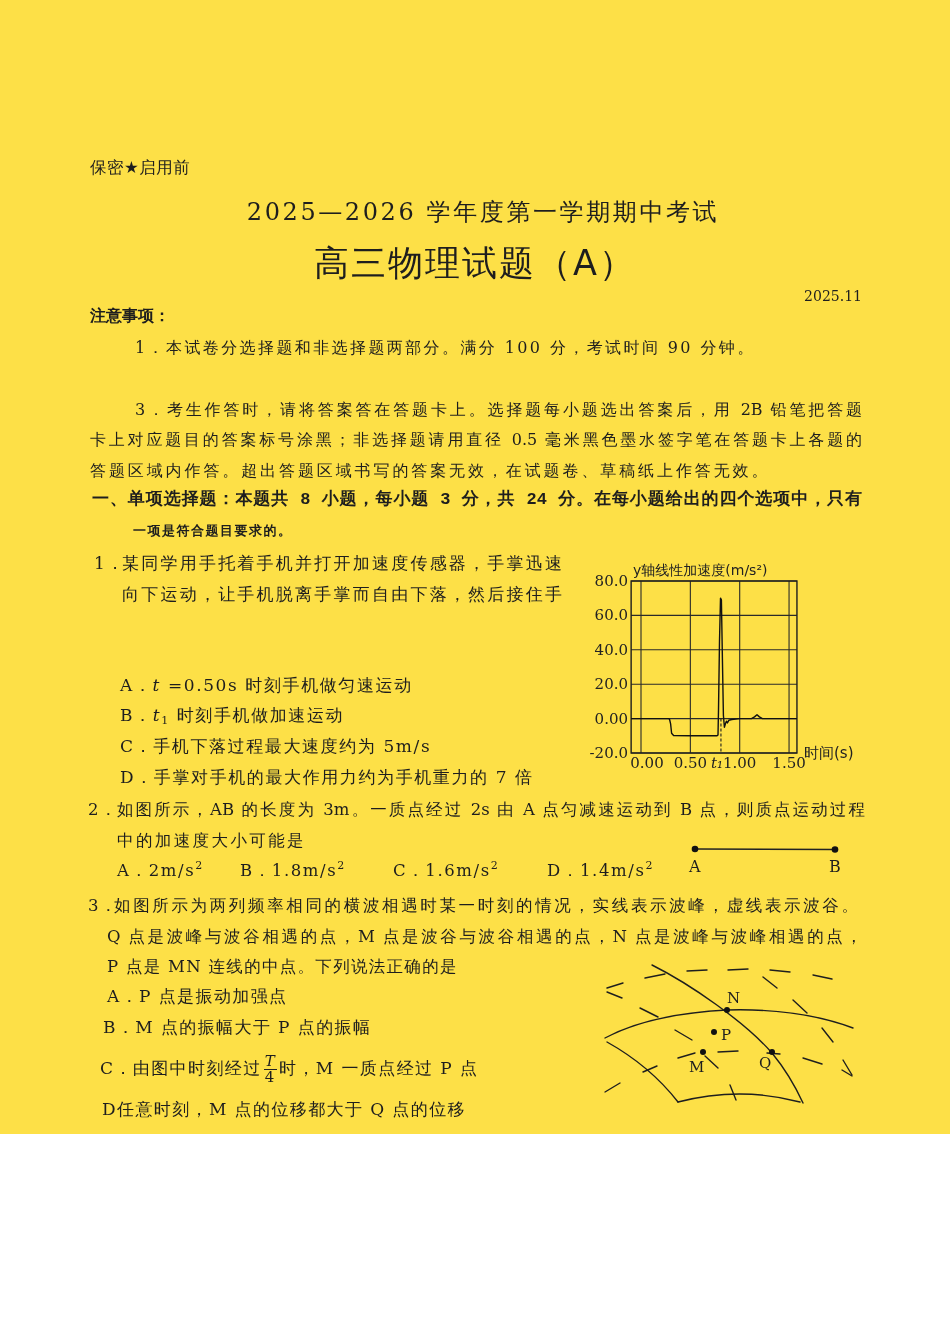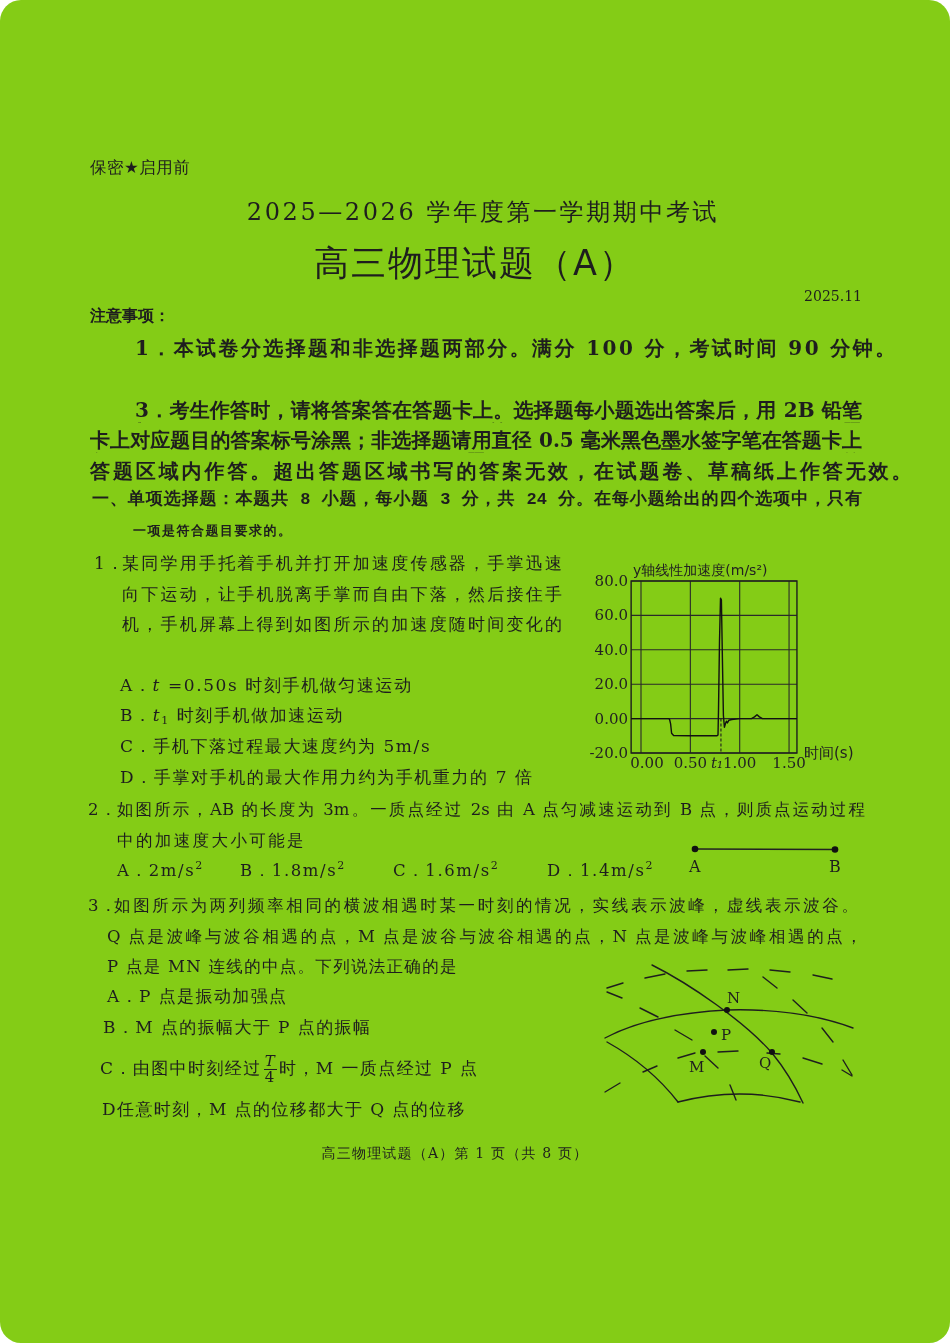--- a/index.html
+++ b/index.html
@@ -1,22 +1,22 @@
 <!DOCTYPE html>
 <html><head>
 <meta charset="utf-8">
 <style>
   html, body { margin:0; padding:0; background:#ffffff; }
   #page {
-    position:relative; width:950px; height:1343px; background:#84cc16; overflow:hidden;
-    color:#1e1e1e; font-family:"DejaVu Serif","Liberation Serif",serif;border-radius:21px;
+    position:relative; width:950px; height:1134px; background:#fde047; overflow:hidden;
+    color:#1e1e1e; font-family:"DejaVu Serif","Liberation Serif",serif;
   }
   .ln { position:absolute; white-space:nowrap; }
   .just { white-space:normal; text-align:justify; text-align-last:justify; overflow:hidden; height:24px; }
-  .f16 { font-size:20px; line-height:22px; letter-spacing:2.4px;font-weight:bold; }
+  .f16 { font-size:16px; line-height:22px; letter-spacing:2.4px; }
   .f17 { font-size:17px; line-height:24px; letter-spacing:1.6px; }
   .q2f { font-size:16.5px; line-height:24px; letter-spacing:1.6px; }
   .bold { font-weight:bold; font-family:"DejaVu Sans","Liberation Sans",sans-serif; }
   .sans { font-family:"DejaVu Sans","Liberation Sans",sans-serif; }
   .var { font-style:italic; }
   sub { font-size:11px; vertical-align:-3px; line-height:0; }
   sup { font-size:11px; vertical-align:7px; line-height:0; }
   .frac { display:inline-block; vertical-align:middle; text-align:center; margin:0 2px; line-height:15px; }
   .frac .num { display:block; font-style:italic; font-size:15px; border-bottom:1.2px solid #222; padding:0 1px; }
   .frac .den { display:block; font-size:15px; }
@@ -40,21 +40,20 @@
   <div class="ln f16 just" style="left:135px;top:399px;width:727px;letter-spacing:0;">3．考生作答时，请将答案答在答题卡上。选择题每小题选出答案后，用 2B 铅笔把答题</div>
   <div class="ln f16 just" style="left:90px;top:429px;width:772px;letter-spacing:0;">卡上对应题目的答案标号涂黑；非选择题请用直径 0.5 毫米黑色墨水签字笔在答题卡上各题的</div>
   <div class="ln f16" style="left:90px;top:460px;letter-spacing:2.9px;">答题区域内作答。超出答题区域书写的答案无效，在试题卷、草稿纸上作答无效。</div>
 
   <div class="ln bold just" style="left:92px;top:488px;width:770px;font-size:17px;line-height:24px;font-family:Liberation Mono, monospace;">一、单项选择题：本题共 8 小题，每小题 3 分，共 24 分。在每小题给出的四个选项中，只有</div>
   <div class="ln bold" style="left:133px;top:519px;font-size:13px;line-height:24px;letter-spacing:1.5px;">一项是符合题目要求的。</div>
 
   <div class="ln f17" style="left:94px;top:551px;">1．</div>
   <div class="ln f17 just" style="left:122px;top:551px;width:440px;letter-spacing:0;">某同学用手托着手机并打开加速度传感器，手掌迅速</div>
   <div class="ln f17 just" style="left:122px;top:582px;width:440px;letter-spacing:0;">向下运动，让手机脱离手掌而自由下落，然后接住手</div>
-  <div class="ln f17 just" style="left:122px;top:612px;width:440px;letter-spacing:0;">机，手机屏幕上得到如图所示的加速度随时间变化的</div>
 
   <div class="ln f17" style="left:120px;top:673px;">
     <span>A．</span><span class="var">t</span><span> =0.50s 时刻手机做匀速运动</span>
   </div>
   <div class="ln f17" style="left:120px;top:703px;">
     <span>B．</span><span class="var">t</span><sub>1</sub><span> 时刻手机做加速运动</span>
   </div>
   <div class="ln f17" style="left:120px;top:734px;">
     <span>C．</span><span>手机下落过程最大速度约为 5m/s</span>
   </div>

